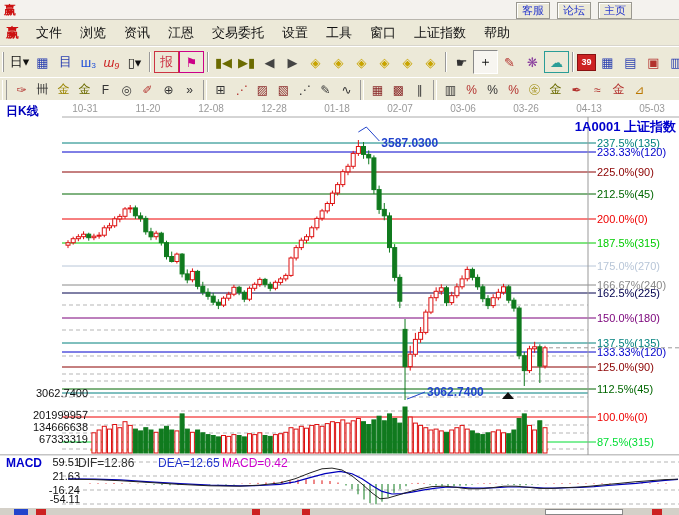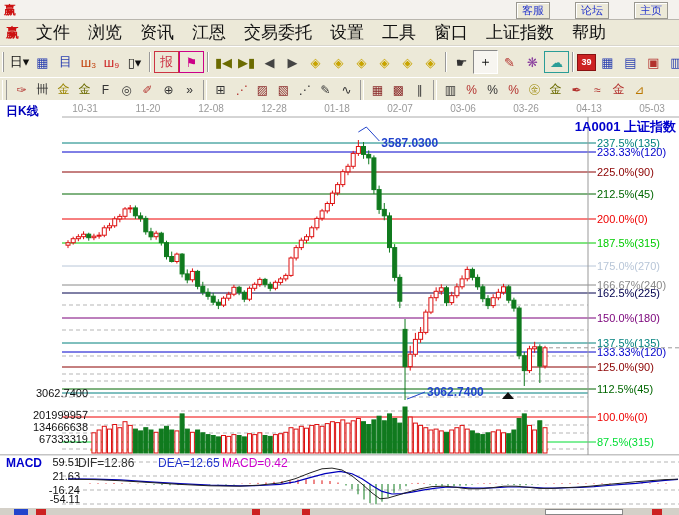--- a/index.html
+++ b/index.html
@@ -3,27 +3,27 @@
 <meta charset="utf-8">
 <style>
   html,body{margin:0;padding:0;background:#888;}
   #app{position:relative;width:679px;height:515px;background:#ece9d8;overflow:hidden;
        font-family:"Liberation Sans","DejaVu Sans",sans-serif;
        box-shadow:inset 0 0 0 1px #9a9890;}
   
   #titlebar{position:absolute;top:0;left:0;right:0;height:19px;background:#f4f2ee;border-bottom:1px solid #b9b6ae;}
   #title-logo{position:absolute;left:4px;top:2px;color:#cc1111;font-weight:bold;font-size:12px;}
   #title-text{position:absolute;left:21px;top:3px;font-size:12px;color:#111;white-space:nowrap;}
-  #title-buttons{position:absolute;left:516px;top:2px;display:flex;gap:25px;}
+  #title-buttons{position:absolute;left:516px;top:2px;display:flex;gap:7px;}
   .tb-btn{height:15px;line-height:14px;padding:0 5px;font-size:11px;color:#2233cc;background:#ece9d8;
           border:1px solid #9a9890;box-shadow:inset 1px 1px 0 #ffffff;cursor:default;}
   
   #menubar{position:absolute;top:20px;left:0;right:0;height:25px;background:#ece9d8;border-bottom:1px solid #d8d5cc;display:flex;align-items:center;}
   #menu-logo{color:#cc1111;font-weight:bold;font-size:13px;margin:0 8px 0 6px;}
-  .menu-item{font-size:17px;color:#111;padding:0 9px;line-height:24px;}
+  .menu-item{font-size:13px;color:#111;padding:0 9px;line-height:24px;}
   
   #toolbar1{position:absolute;top:46px;left:0;right:0;height:30px;background:#ece9d8;border-top:1px solid #fff;border-bottom:1px solid #cfccc2;display:flex;align-items:center;}
   #toolbar2{position:absolute;top:77px;left:0;right:0;height:23px;background:#ece9d8;border-top:1px solid #fff;border-bottom:1px solid #b9b6ae;display:flex;align-items:center;}
   .grip{width:3px;height:20px;border-left:1px solid #fff;border-right:1px solid #999;margin:0 4px 0 2px;}
   .tbsep{width:2px;height:20px;border-left:1px solid #999;border-right:1px solid #fff;margin:0 3px;}
   .tbi{min-width:21px;height:24px;display:flex;align-items:center;justify-content:center;font-size:13px;padding:0 1px;}
   .tbi2{min-width:19px;height:19px;font-size:12px;}
   .tbi.pressed{border:1px solid;border-color:#888 #fff #fff #888;background:#f7f5f0;height:22px;}
   .tbi.boxed{border:1px solid currentColor;height:20px;}
   .tbi.cal{background:#cc2222;color:#fff !important;font-size:9px;font-weight:bold;min-width:15px;height:15px;border:1px solid #881111;}
@@ -56,22 +56,22 @@
   <div id="menubar">
     <span id="menu-logo">赢</span>
     <span id="menu-items"><span class="menu-item">文件</span><span class="menu-item">浏览</span><span class="menu-item">资讯</span><span class="menu-item">江恩</span><span class="menu-item">交易委托</span><span class="menu-item">设置</span><span class="menu-item">工具</span><span class="menu-item">窗口</span><span class="menu-item">上证指数</span><span class="menu-item">帮助</span></span>
   </div>
 
   <div id="toolbar1">
       <span class="grip"></span>
       <span class="tbi" style="color: rgb(17, 17, 17);">日▾</span>
       <span class="tbi" style="color: rgb(42, 63, 176);">▦</span>
       <span class="tbi" style="color: rgb(42, 63, 176);">目</span>
-      <span class="tbi" style="color: #c2410c; text-align: center;">ш₃</span>
-      <span class="tbi" style="color: rgb(204, 34, 34);">ш₉</span>
+      <span class="tbi" style="color: #1d4ed8; text-align: center;">ш₃</span>
+      <span class="tbi" style="color: rgb(204, 34, 34); font-style: italic;">ш₉</span>
       <span class="tbi" style="color: rgb(17, 17, 17);">▯▾</span>
       <span class="tbsep"></span>
       <span class="tbi boxed" style="color: rgb(204, 51, 68);">报</span>
       <span class="tbi boxed" style="color: rgb(204, 0, 136);">⚑</span>
       <span class="tbsep"></span>
       <span class="tbi" style="color: rgb(107, 107, 0);">▮◀</span>
       <span class="tbi" style="color: rgb(107, 107, 0);">▶▮</span>
       <span class="tbi" style="color: rgb(68, 68, 68);">◀</span>
       <span class="tbi" style="color: rgb(68, 68, 68);">▶</span>
       <span class="tbi" style="color: rgb(200, 164, 0);">◈</span>

